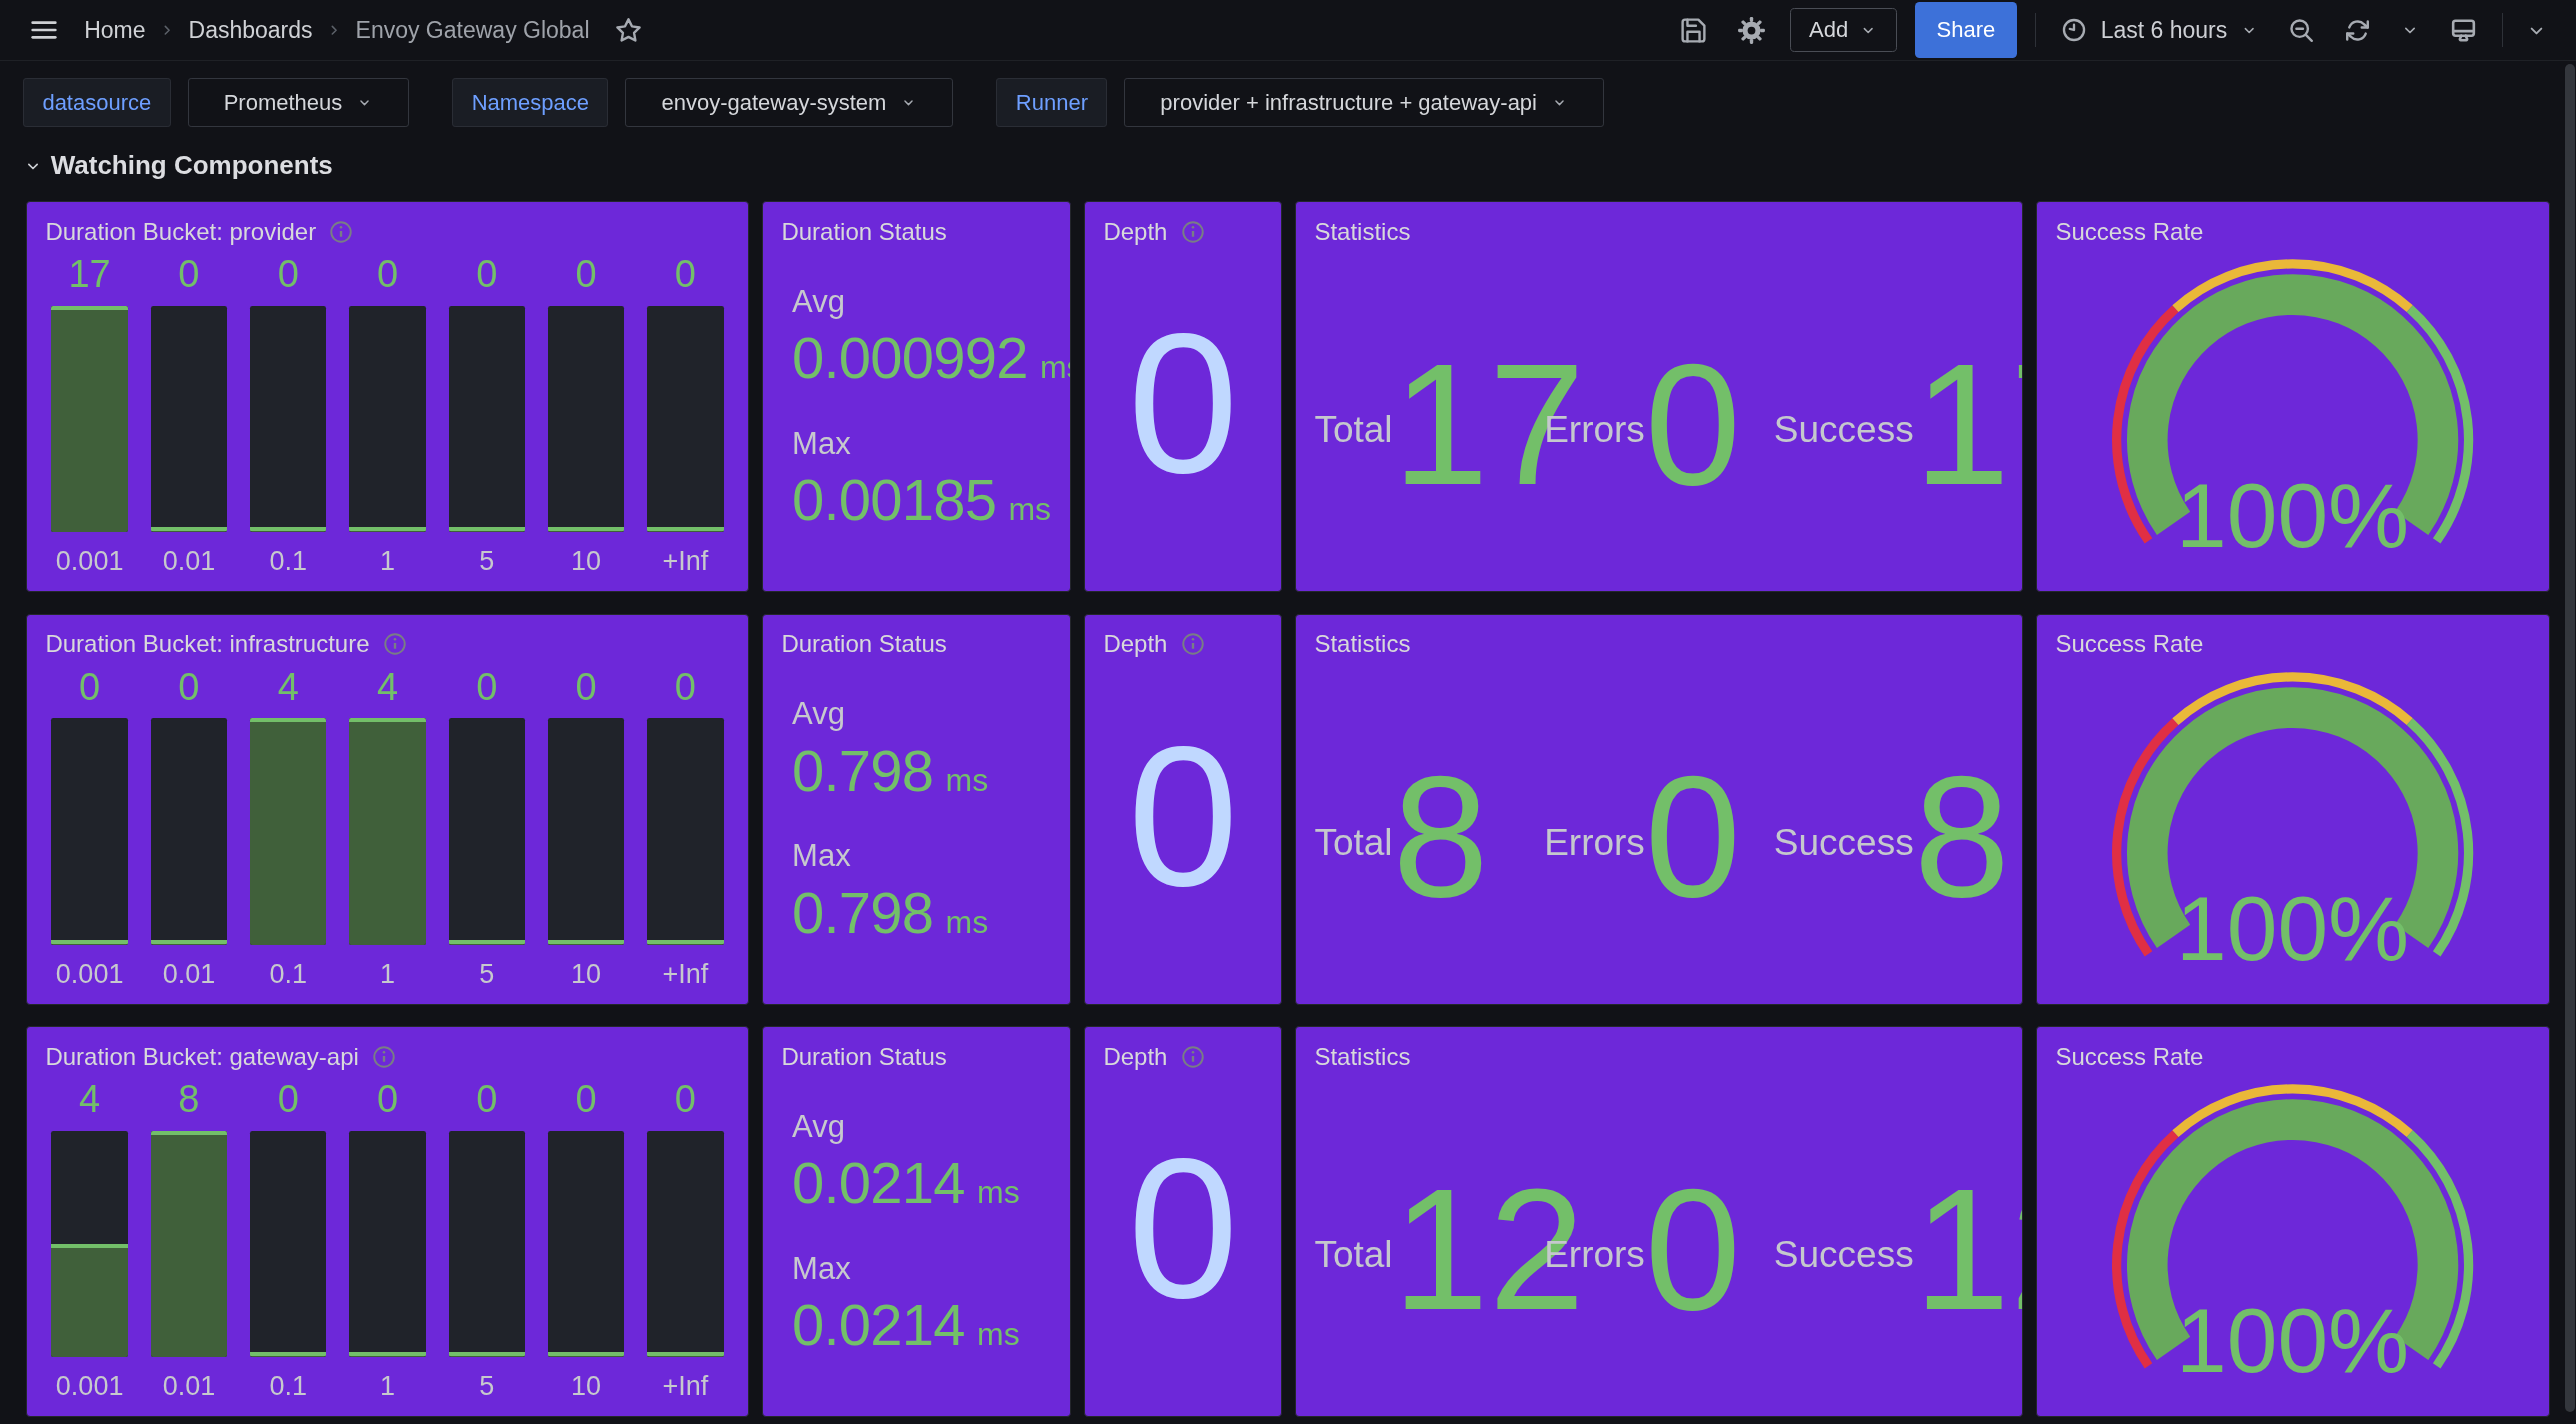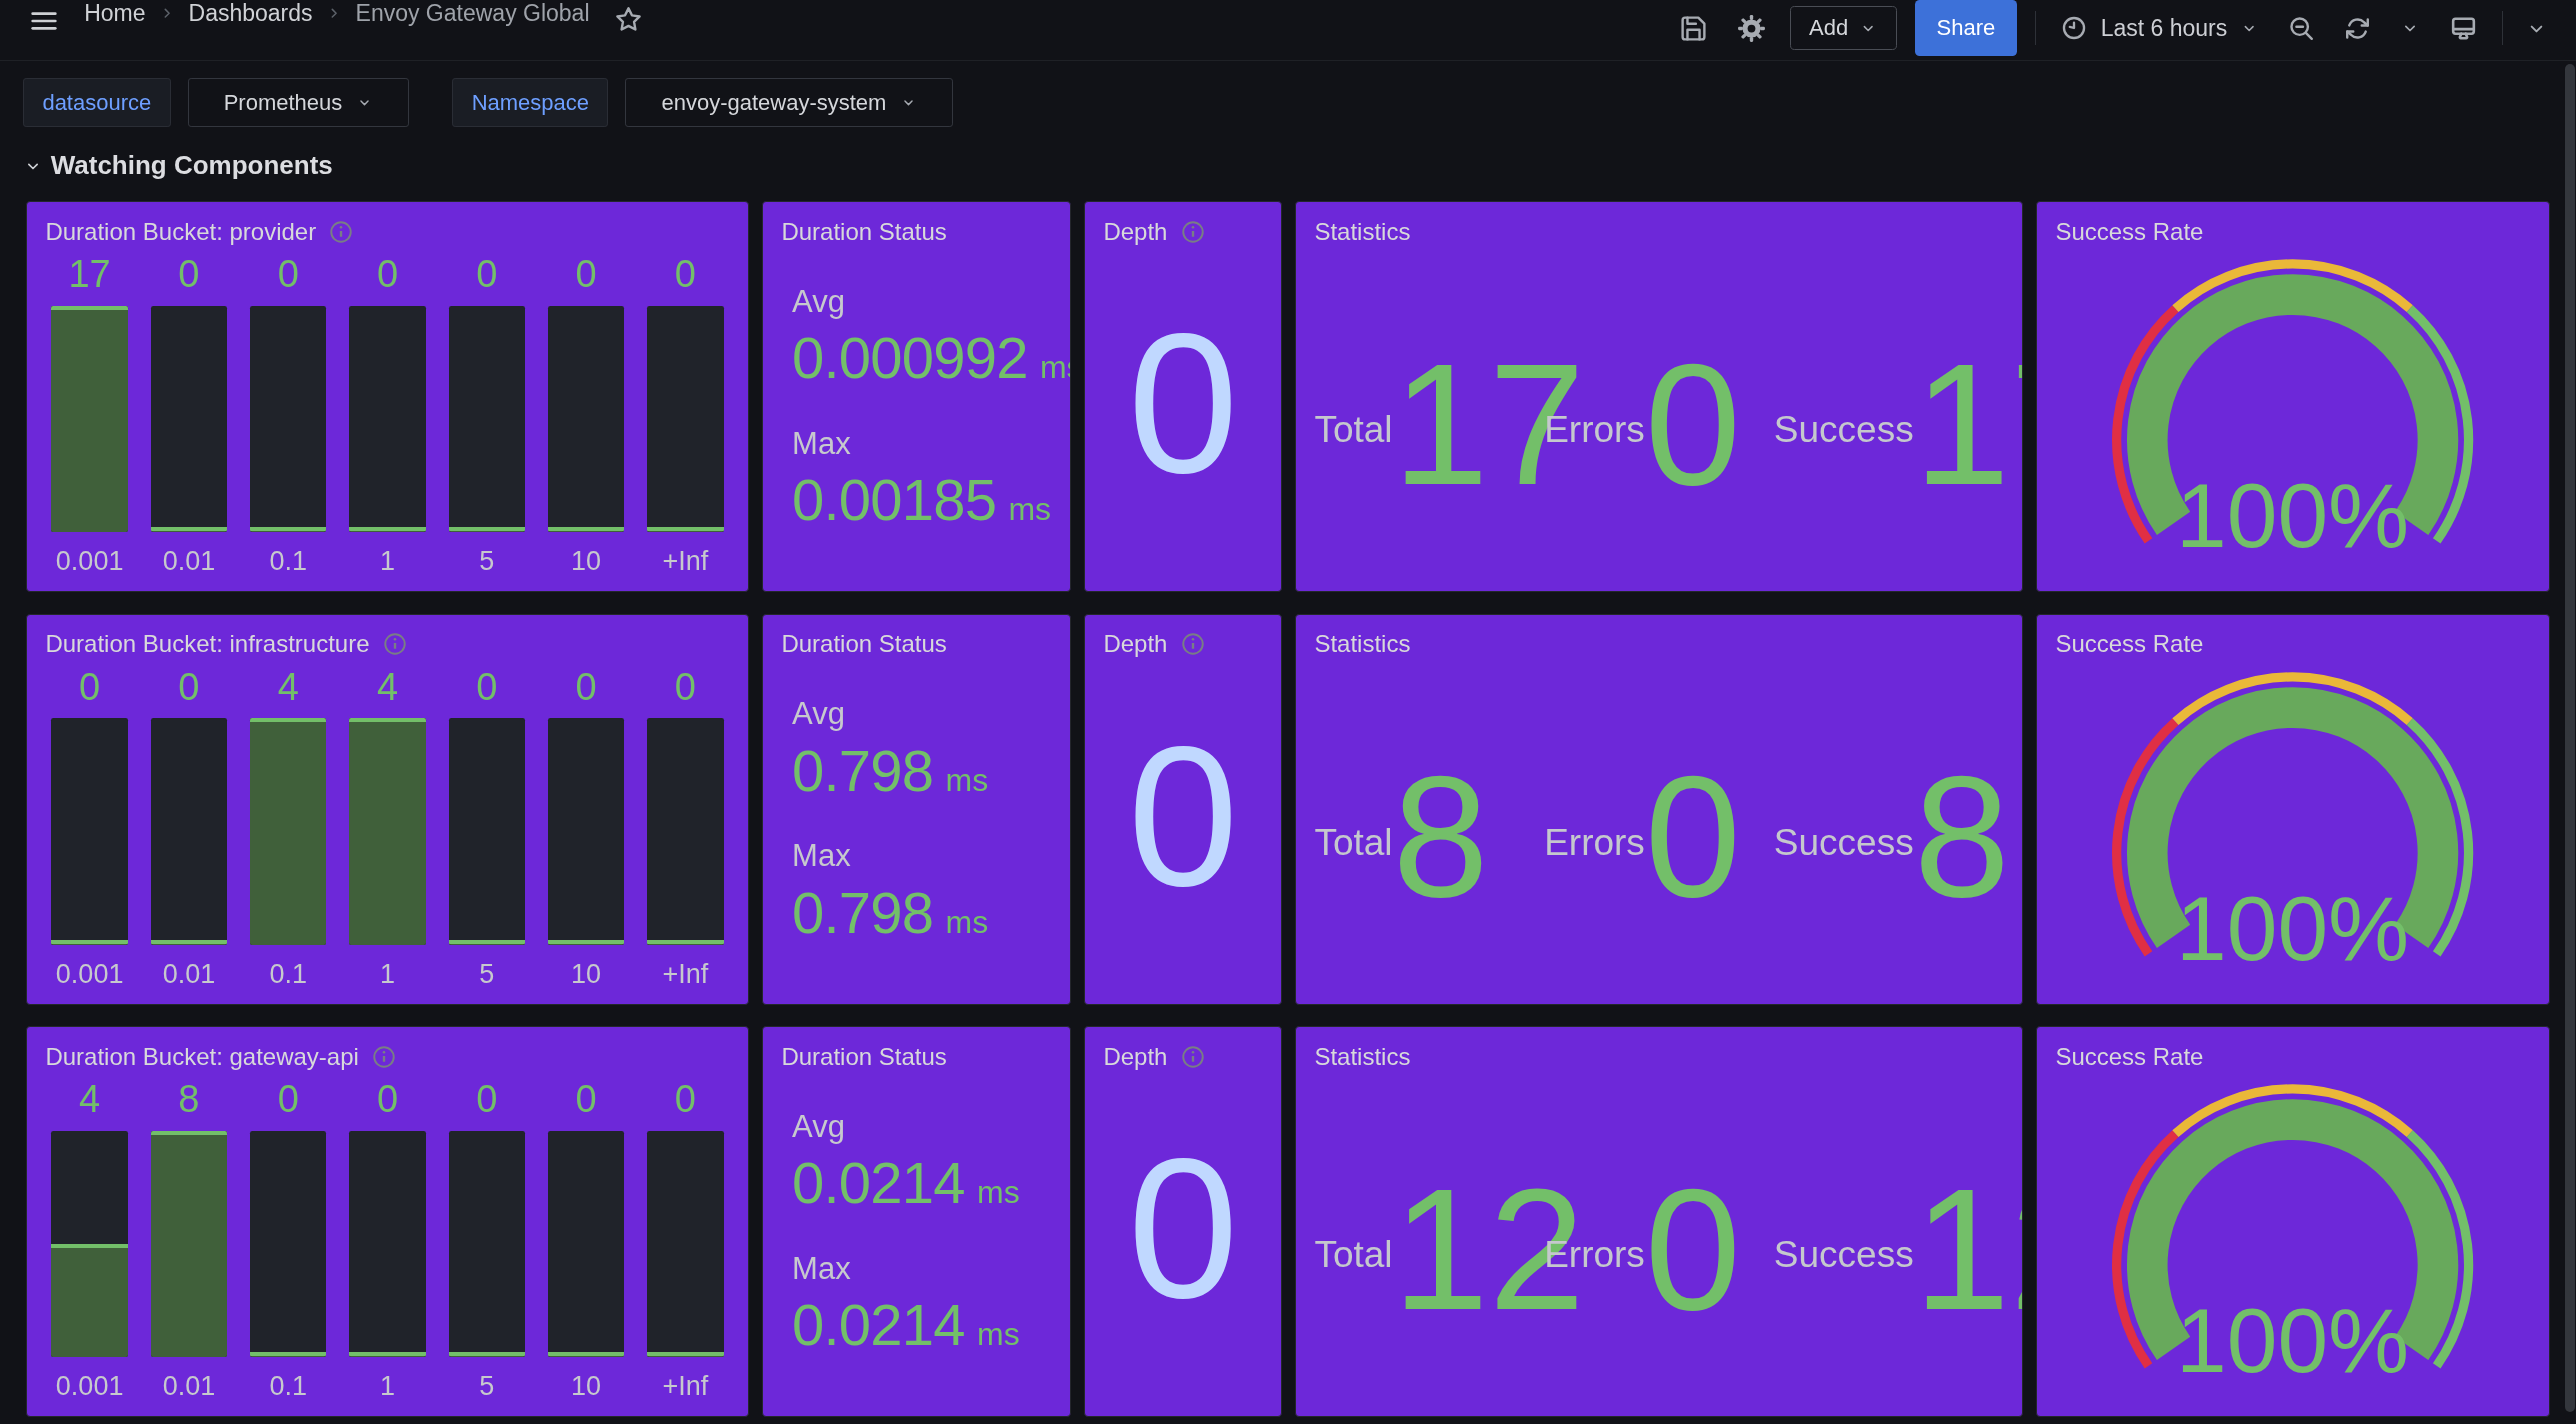--- a/index.html
+++ b/index.html
@@ -7,21 +7,21 @@
     --light-blue:#C0D8FF; --filter-blue:#6E9FFF; --share-blue:#3D71D9;
   }
   *{box-sizing:border-box;}
   html,body{margin:0;padding:0;}
   body{
     width:2576px;height:1424px;overflow:hidden;position:relative;
     background:#111217;color:#D8D9DA;
     font-family:"Liberation Sans",sans-serif;
   }
   
-  .topbar{height:61px;display:flex;align-items:flex-start;gap:20px;padding:0 23px;border-bottom:0.8px solid #1F2126;}
+  .topbar{height:61px;display:flex;align-items:center;gap:20px;padding:0 23px;border-bottom:0.8px solid #1F2126;}
   .icon-btn{display:flex;align-items:center;justify-content:center;background:none;border:none;padding:4.6px;cursor:pointer;}
   svg.ic{stroke:#A7ABB2;fill:none;stroke-width:2;stroke-linecap:round;stroke-linejoin:round;}
   svg.ic.bright{stroke:#CED0D4;}
   .breadcrumb{display:flex;align-items:center;gap:12.3px;font-size:23px;}
   .crumb{color:#D0D2D6;cursor:pointer;}
   .crumb.current{color:#9FA3AA;}
   .topbar-right{margin-left:auto;display:flex;align-items:center;gap:18.4px;}
   .btn-add{display:flex;align-items:center;gap:10.7px;height:44px;padding:0 18.4px;background:transparent;
     border:0.8px solid #4A4D55;border-radius:4.6px;color:#D5D7DB;font-size:22px;font-family:inherit;cursor:pointer;}
   .btn-share{height:56px;padding:0 21.5px;background:var(--share-blue);border:none;border-radius:4.6px;
@@ -191,20 +191,29 @@
   </div>
   <div class="filter">
     <span class="chip-label">Namespace</span>
     <span class="chip-value">
       <span>envoy-gateway-system</span>
       <svg class="ic" width="17" height="17" viewBox="0 0 24 24" stroke-width="2.6">
           <polyline points="7,10 12,15 17,10"></polyline>
         </svg>
     </span>
   </div>
+  <div class="filter">
+    <span class="chip-label">Runner</span>
+    <span class="chip-value">
+      <span>provider + infrastructure + gateway-api</span>
+      <svg class="ic" width="17" height="17" viewBox="0 0 24 24" stroke-width="2.6">
+          <polyline points="7,10 12,15 17,10"></polyline>
+        </svg>
+    </span>
+  </div>
 </div>
 
 <div class="section-header">
   <svg class="ic bright" width="20" height="20" viewBox="0 0 24 24" stroke-width="2.6">
       <polyline points="7,10 12,15 17,10"></polyline>
     </svg>
   <span>Watching Components</span>
 </div>
 
 <main class="grid">

